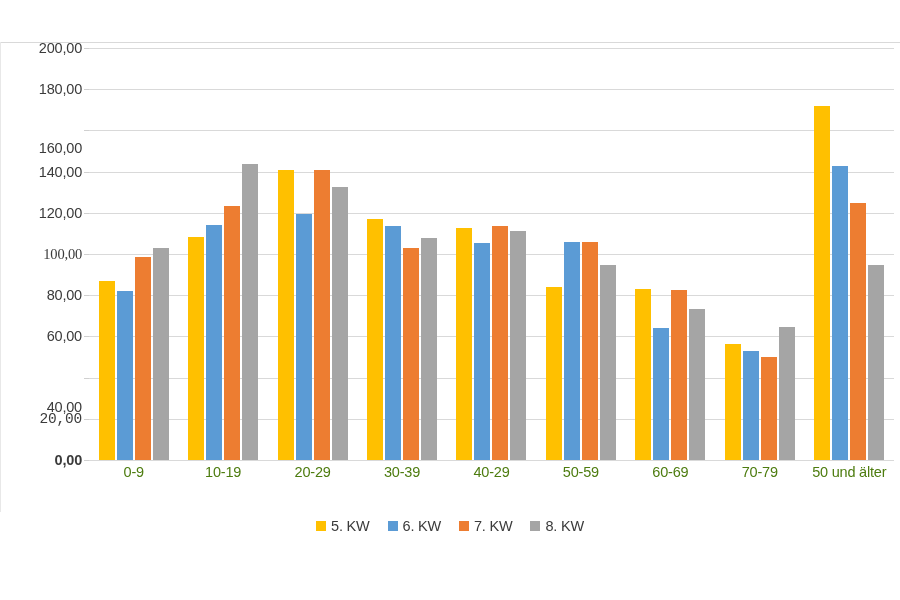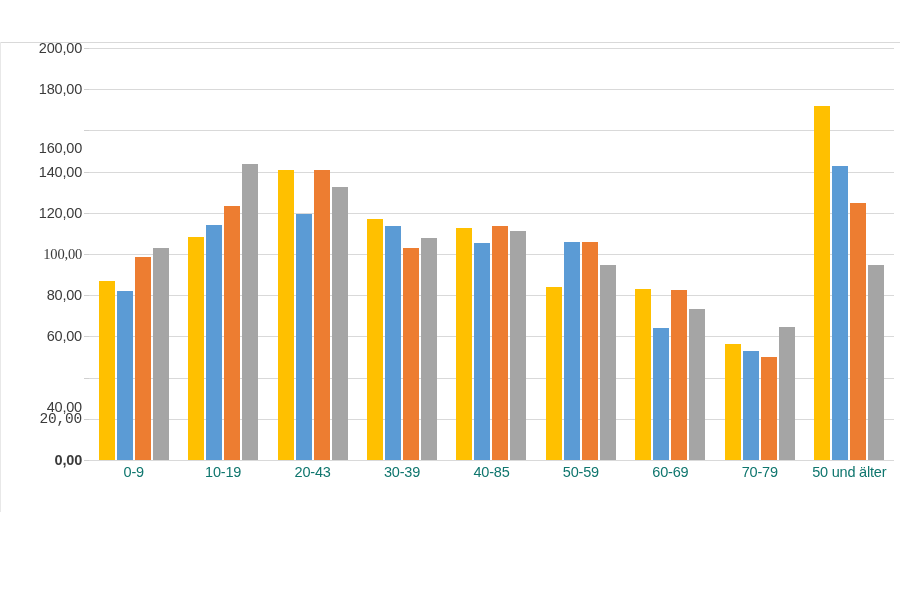--- a/index.html
+++ b/index.html
@@ -111,21 +111,21 @@
     position: absolute;
     left: 89px;
     top: 464px;
     width: 805px;
     display: flex;
   }
   .xlabel {
     flex: 1 1 0;
     text-align: center;
     font-size: 14.5px;
-    color: #0f766e;
+    color: #4d7c0f;
     white-space: nowrap;
     letter-spacing: -0.2px;
   }
   
   .legend {
     position: absolute;
     left: 0;
     top: 518px;
     width: 900px;
     display: flex;
@@ -248,23 +248,41 @@
         <div class="group">
           <div class="bar s0" title="5. KW 80 und älter: 172" style="height: 354.32px; background: rgb(255, 192, 0);"></div>
           <div class="bar s1" title="6. KW 80 und älter: 142.5" style="height: 293.55px; background: rgb(91, 155, 213);"></div>
           <div class="bar s2" title="7. KW 80 und älter: 125" style="height: 257.5px; background: rgb(237, 125, 49);"></div>
           <div class="bar s3" title="8. KW 80 und älter: 94.5" style="height: 194.67px; background: rgb(165, 165, 165);"></div>
         </div>
       </div>
     <div class="xlabels" id="xlabels">
         <div class="xlabel">0-9</div>
         <div class="xlabel">10-19</div>
-        <div class="xlabel">20-43</div>
+        <div class="xlabel">20-29</div>
         <div class="xlabel">30-39</div>
-        <div class="xlabel">40-85</div>
+        <div class="xlabel">40-29</div>
         <div class="xlabel">50-59</div>
         <div class="xlabel">60-69</div>
         <div class="xlabel">70-79</div>
         <div class="xlabel">50 und älter</div>
       </div>
+    <div class="legend" id="legend">
+        <div class="legend-item">
+          <span class="legend-swatch" style="background: rgb(255, 192, 0);"></span>
+          <span class="legend-label">5. KW</span>
+        </div>
+        <div class="legend-item">
+          <span class="legend-swatch" style="background: rgb(91, 155, 213);"></span>
+          <span class="legend-label">6. KW</span>
+        </div>
+        <div class="legend-item">
+          <span class="legend-swatch" style="background: rgb(237, 125, 49);"></span>
+          <span class="legend-label">7. KW</span>
+        </div>
+        <div class="legend-item">
+          <span class="legend-swatch" style="background: rgb(165, 165, 165);"></span>
+          <span class="legend-label">8. KW</span>
+        </div>
+      </div>
   </div>
 
 </div>
 
 </body></html>

